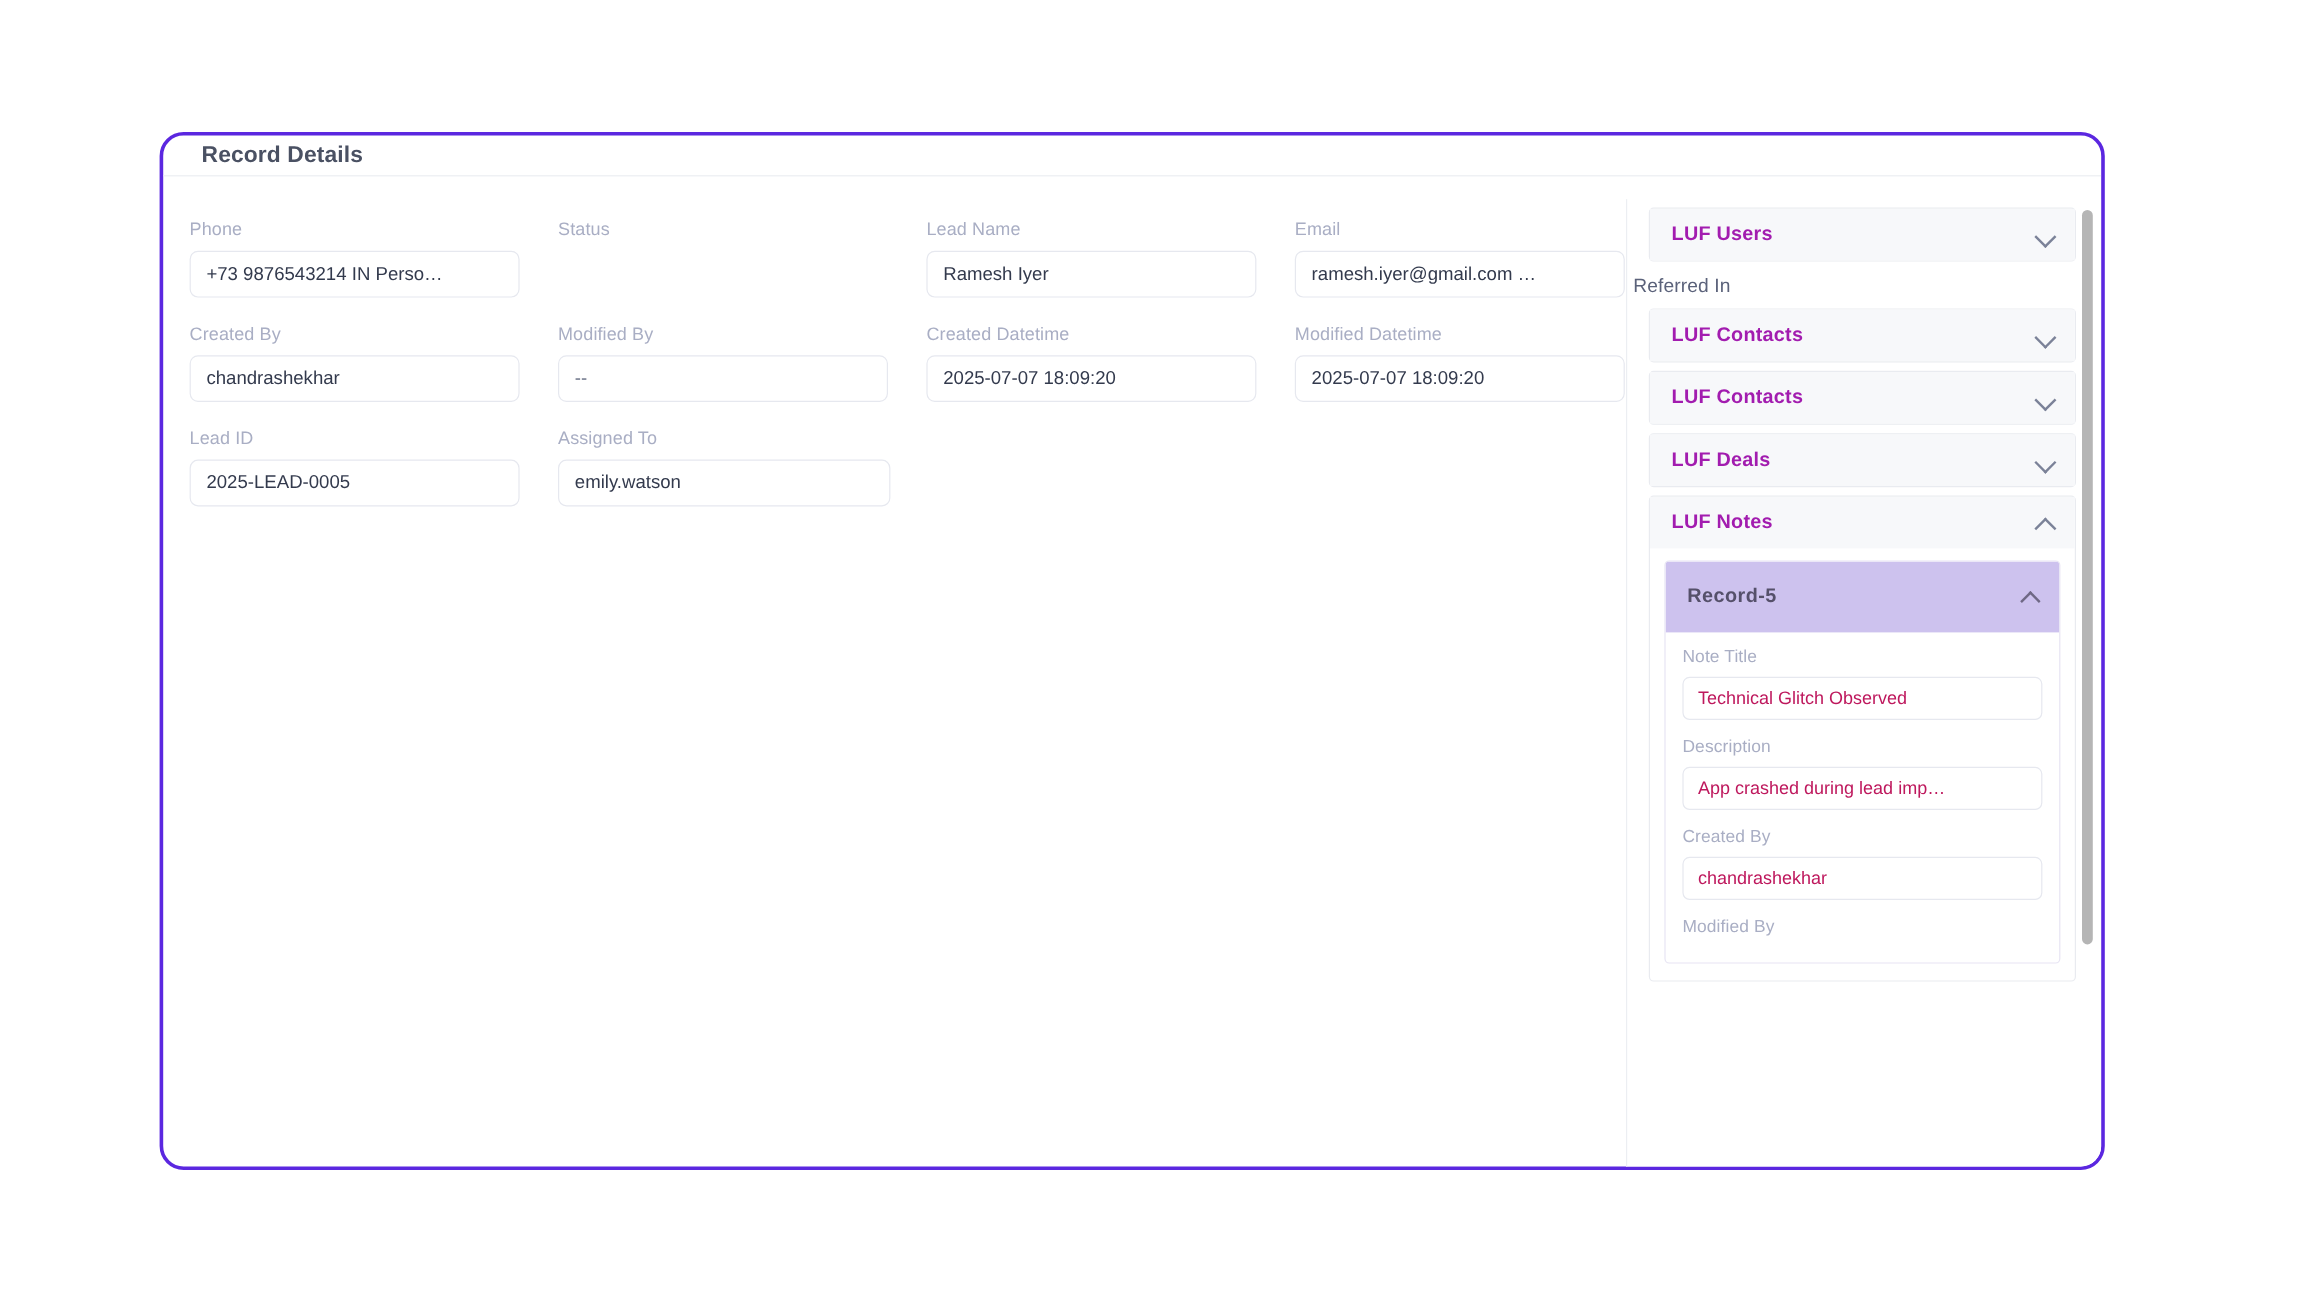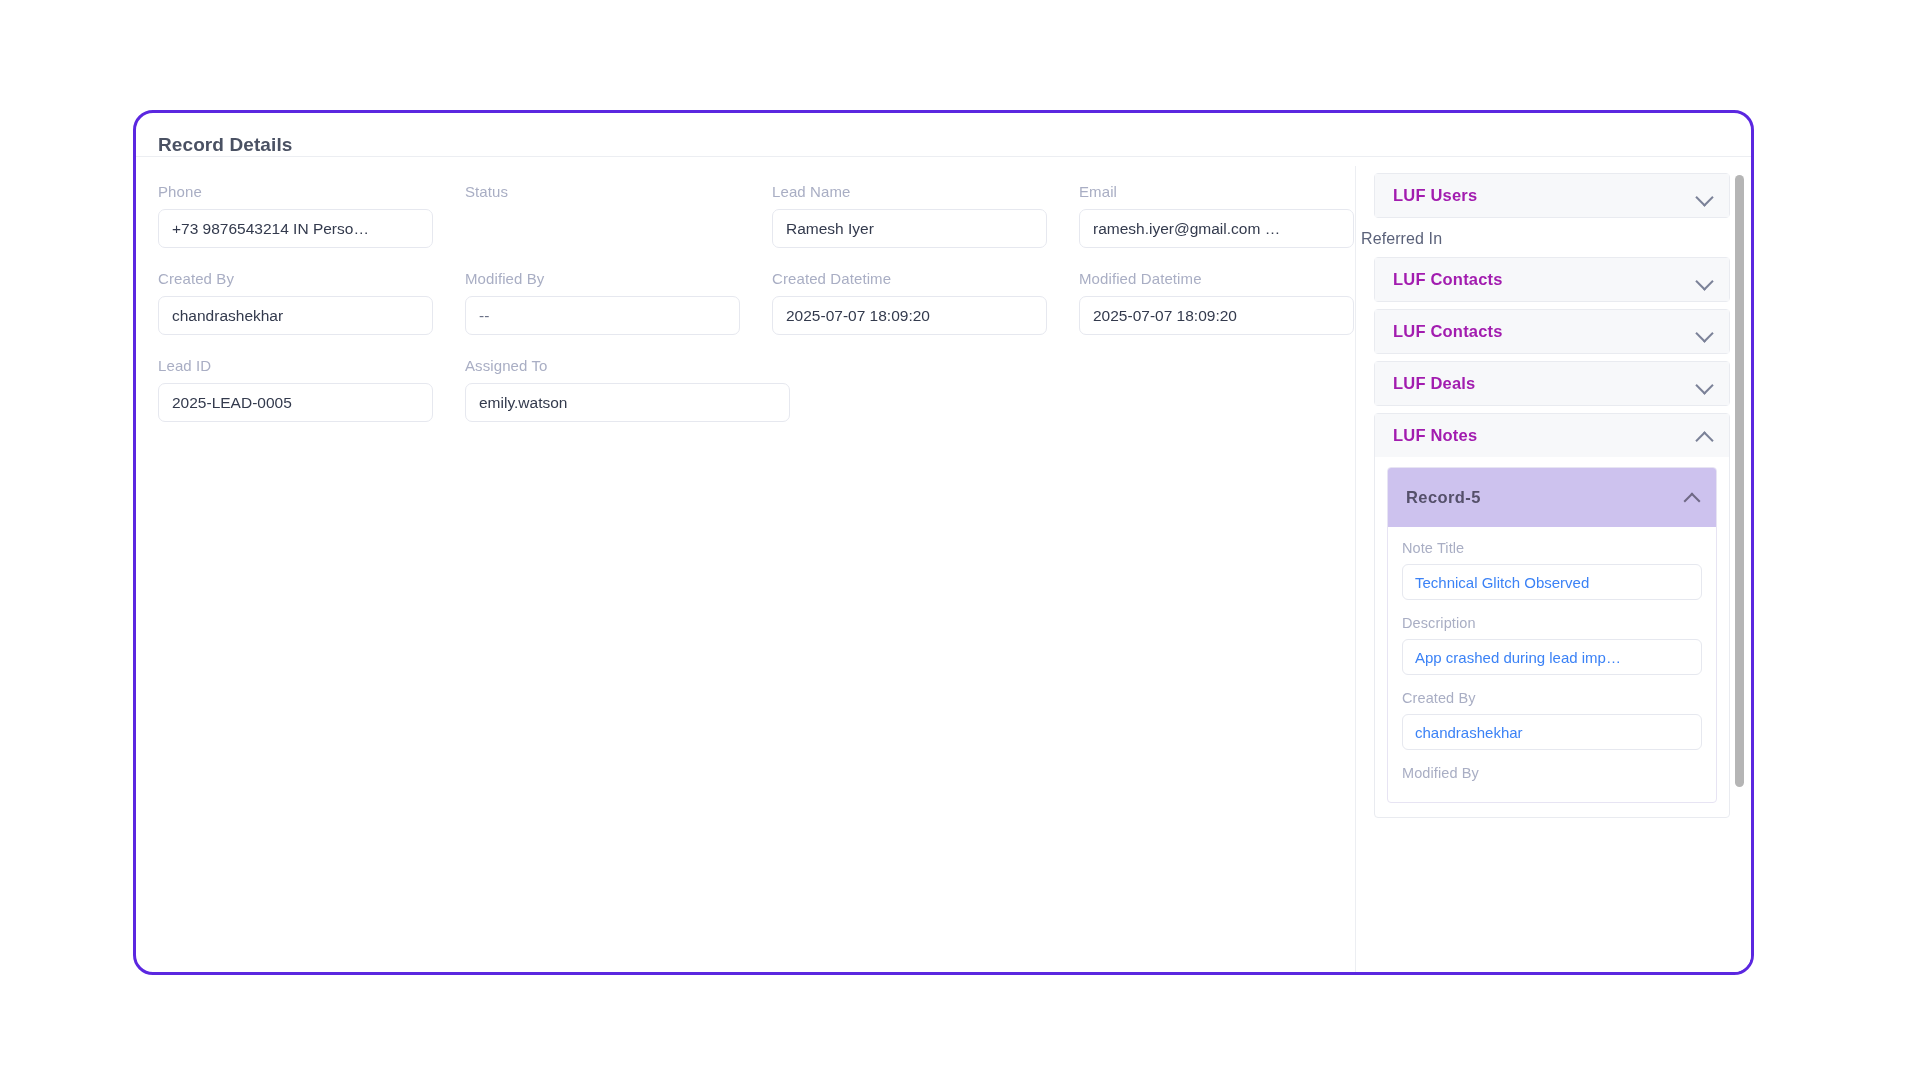--- a/index.html
+++ b/index.html
@@ -23,24 +23,24 @@
     border: 3px solid #5b27e0;
     border-radius: 20px;
     overflow: hidden;
   }
 
   
   .card-header {
     position: absolute;
     left: 0; top: 0;
     width: 100%;
-    height: 44px;
-    display: flex;
-    align-items: flex-end;
-    padding-left: 22px;
+    height: 34px;
+    display: flex;
+    align-items: center;
+    padding-left: 32px;
     border-bottom: 1px solid #eceef2;
   }
   .card-title {
     font-size: 19px;
     font-weight: bold;
     color: #4a5163;
     letter-spacing: .1px;
   }
 
   
@@ -83,21 +83,21 @@
     font-size: 15.5px;
     color: #333a4d;
     white-space: nowrap;
     overflow: hidden;
   }
   .field-input.muted { color: #6b7287; }
 
   
   .field.offset-down .field-input {
     margin-top: 3px;
-    width: 325px;
+    width: 277px;
   }
 
   
   #related-panel {
     position: absolute;
     right: 0;
     top: 53px;
     width: 396px;
     height: 809px;
     background: #ffffff;
@@ -205,21 +205,21 @@
     letter-spacing: .1px;
   }
   .sub-input {
     height: 36px;
     border: 1px solid #e6e8ef;
     border-radius: 6px;
     display: flex;
     align-items: center;
     padding: 0 12px;
     font-size: 15px;
-    color: #3b82f6;
+    color: #be185d;
     white-space: nowrap;
     overflow: hidden;
     background: #fff;
   }
 
   
   #panel-scrollbar {
     position: absolute;
     right: 7px;
     top: 9px;

